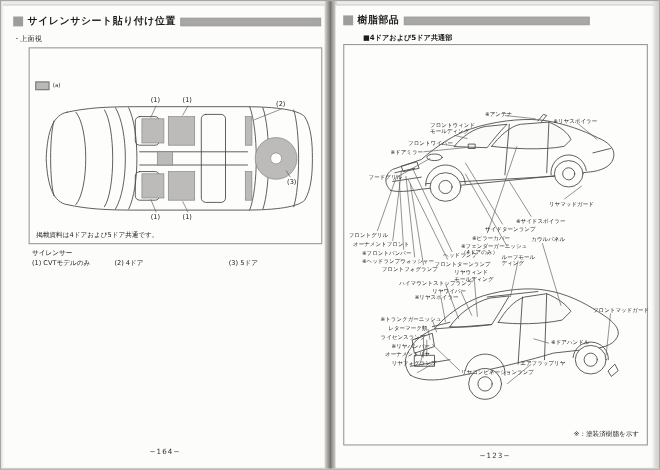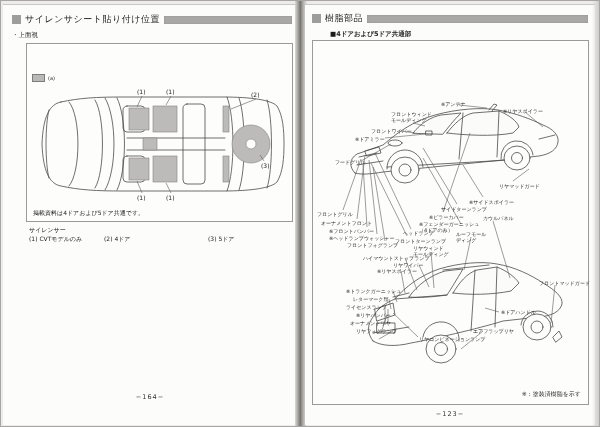--- a/index.html
+++ b/index.html
@@ -7,21 +7,21 @@
           box-sizing:border-box;overflow:hidden;font-family:"DejaVu Sans",sans-serif;color:#1c1c1c;}
   .page{position:absolute;top:3px;height:420px;background:#fcfcfb;}
   #page-left{left:2px;width:294px;border-top:1px solid #c9c8c6;}
   #page-right{left:304px;width:290px;border-top:1px solid #c9c8c6;}
   #gutter{position:absolute;left:294px;top:0;width:12px;height:427px;
           background:linear-gradient(90deg,#dcdbd9 0%,#77756f 45%,#a5a3a0 62%,#e8e7e5 100%);}
   #right-edge{position:absolute;right:0;top:0;width:7px;height:427px;
           background:linear-gradient(90deg,rgba(0,0,0,0) 0%,#cfcecb 100%);}
   .hdr{position:absolute;display:flex;align-items:center;gap:4px;}
   .hdr .bullet{width:9px;height:9px;background:#9d9d9b;flex:0 0 auto;}
-  .hdr .txt{font-size:9px;font-weight:normal;white-space:nowrap;letter-spacing:.5px;}
+  .hdr .txt{font-size:9px;font-weight:bold;white-space:nowrap;letter-spacing:.5px;}
   .hdr .bar{height:8px;background:#a9a8a6;flex:1 1 auto;box-shadow:inset 0 0 2px #8e8d8b;}
   .subhdr{position:absolute;font-size:6.5px;white-space:nowrap;}
   .dbox{position:absolute;border:1px solid #9b9a98;background:#fdfdfc;box-sizing:border-box;}
   .dbox svg{position:absolute;left:0;top:0;}
   .lbl{position:absolute;font-size:5px;line-height:1.2;white-space:nowrap;color:#222;}
   .callout{position:absolute;font-size:6px;white-space:nowrap;color:#222;}
   .leader{stroke:#5c5b59;stroke-width:0.6;}
   .boxnote{position:absolute;left:6px;bottom:3px;font-size:6px;white-space:nowrap;}
   .paintnote{position:absolute;right:7px;bottom:5px;font-size:6px;white-space:nowrap;}
   .legend{position:absolute;left:5px;top:30px;display:flex;align-items:center;gap:3px;font-size:5px;}
@@ -96,27 +96,27 @@
         </div>
       <div class="boxnote">掲載資料は4ドアおよび5ドア共通です。</div>
     </div>
 
     <div class="fnote-title">サイレンサー</div>
     <div class="fnote-row" id="fnote-row">
         <span style="left: 26px;">(1) CVTモデルのみ</span>
         <span style="left: 101px;">(2) 4ドア</span>
         <span style="left: 205px;">(3) 5ドア</span>
       </div>
-    <div class="pagenum" style="top:388px;">−164−</div>
+    <div class="pagenum" style="top:402px;">−164−</div>
   </div>
 
   <div id="gutter"></div>
 
   <div class="page" id="page-right">
-    <div class="hdr" style="left:7px;top:7px;width:276px;">
+    <div class="hdr" style="left:7px;top:7px;width:224px;">
       <span class="bullet"></span>
       <span class="txt">樹脂部品</span>
       <span class="bar"></span>
     </div>
     <div class="subhdr" style="left:25px;top:25px;font-weight:bold;">■4ドアおよび5ドア共通部</div>
 
     <div class="dbox" id="right-box" style="left:7px;top:35px;width:277px;height:365px;">
       <svg id="right-svg" width="277" height="365" viewBox="0 0 277 365">
 
         <g class="line-art">

